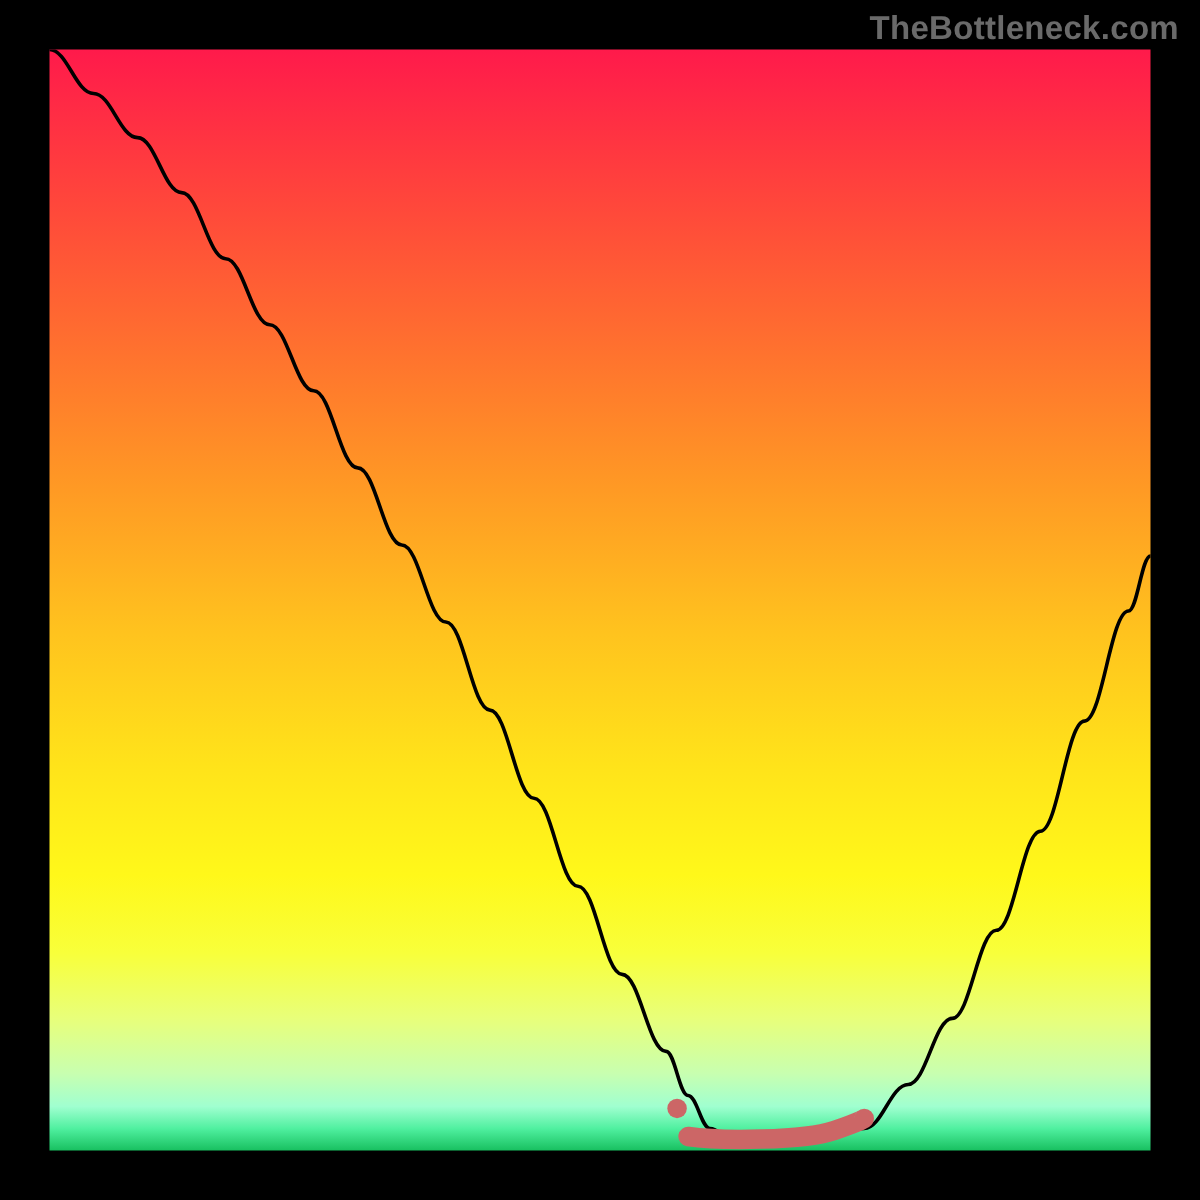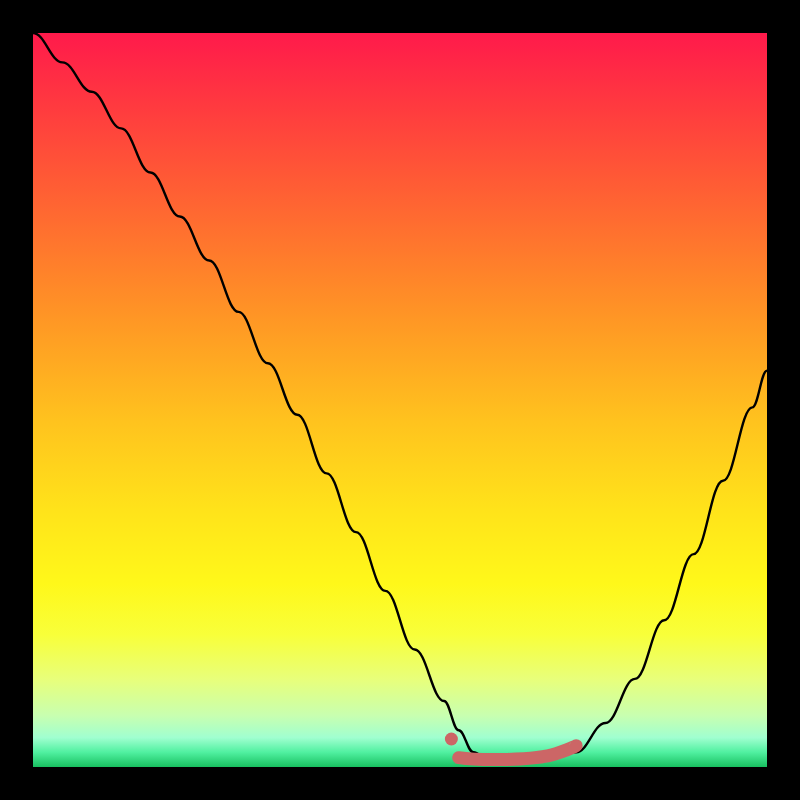--- a/index.html
+++ b/index.html
@@ -69,14 +69,15 @@
 
   <svg class="curve" viewBox="0 0 734 734" preserveAspectRatio="none">
 
     <path id="curve-path" fill="none" stroke="#000" stroke-width="2.4" stroke-linecap="round" d="M 0 0 C 11.744 0, 17.616 29.360000000000014, 29.36 29.360000000000014 C 41.104 29.360000000000014, 46.976 58.72000000000003, 58.72 58.72000000000003 C 70.464 58.72000000000003, 76.336 95.41999999999996, 88.08 95.41999999999996 C 99.824 95.41999999999996, 105.696 139.45999999999992, 117.44 139.45999999999992 C 129.184 139.45999999999992, 135.056 183.5, 146.8 183.5 C 158.544 183.5, 164.416 227.54000000000002, 176.16 227.54000000000002 C 187.904 227.54000000000002, 193.776 278.92, 205.52 278.92 C 217.264 278.92, 223.136 330.29999999999995, 234.88 330.29999999999995 C 246.624 330.29999999999995, 252.496 381.68, 264.24 381.68 C 275.98400000000004 381.68, 281.856 440.4, 293.6 440.4 C 305.344 440.4, 311.216 499.12, 322.96 499.12 C 334.704 499.12, 340.57599999999996 557.84, 352.32 557.84 C 364.064 557.84, 369.936 616.56, 381.68 616.56 C 393.42400000000004 616.56, 399.296 667.94, 411.04 667.94 C 416.912 667.94, 419.848 697.3, 425.71999999999997 697.3 C 431.592 697.3, 434.52799999999996 719.32, 440.4 719.32 C 446.272 719.32, 449.20799999999997 726.66, 455.08 726.66 C 466.824 726.66, 472.69599999999997 726.66, 484.44 726.66 C 496.18399999999997 726.66, 502.056 726.66, 513.8 726.66 C 525.544 726.66, 531.4159999999999 719.32, 543.16 719.32 C 554.904 719.32, 560.776 689.96, 572.52 689.96 C 584.264 689.96, 590.136 645.92, 601.88 645.92 C 613.624 645.92, 619.496 587.2, 631.24 587.2 C 642.984 587.2, 648.856 521.14, 660.6 521.14 C 672.3439999999999 521.14, 678.216 447.74, 689.9599999999999 447.74 C 701.704 447.74, 707.5759999999999 374.34000000000003, 719.3199999999999 374.34000000000003 C 725.192 374.34000000000003, 728.1279999999999 337.64, 734 337.64"></path>
 
     <path id="band-path" fill="none" stroke="#cc6666" stroke-width="13" stroke-linecap="round" d="M 425.71999999999997 724.66 C 445.71999999999997 727.66, 503.15999999999997 727.66, 523.16 720.66 S 543.16 712.66, 543.16 712.66"></path>
 
     <circle id="marker-dot" r="6.5" fill="#cc6666" cx="418.37999999999994" cy="705.98"></circle>
   </svg>
 
+  <div class="watermark">TheBottleneck.com</div>
 
 </div>
 
 </body></html>

